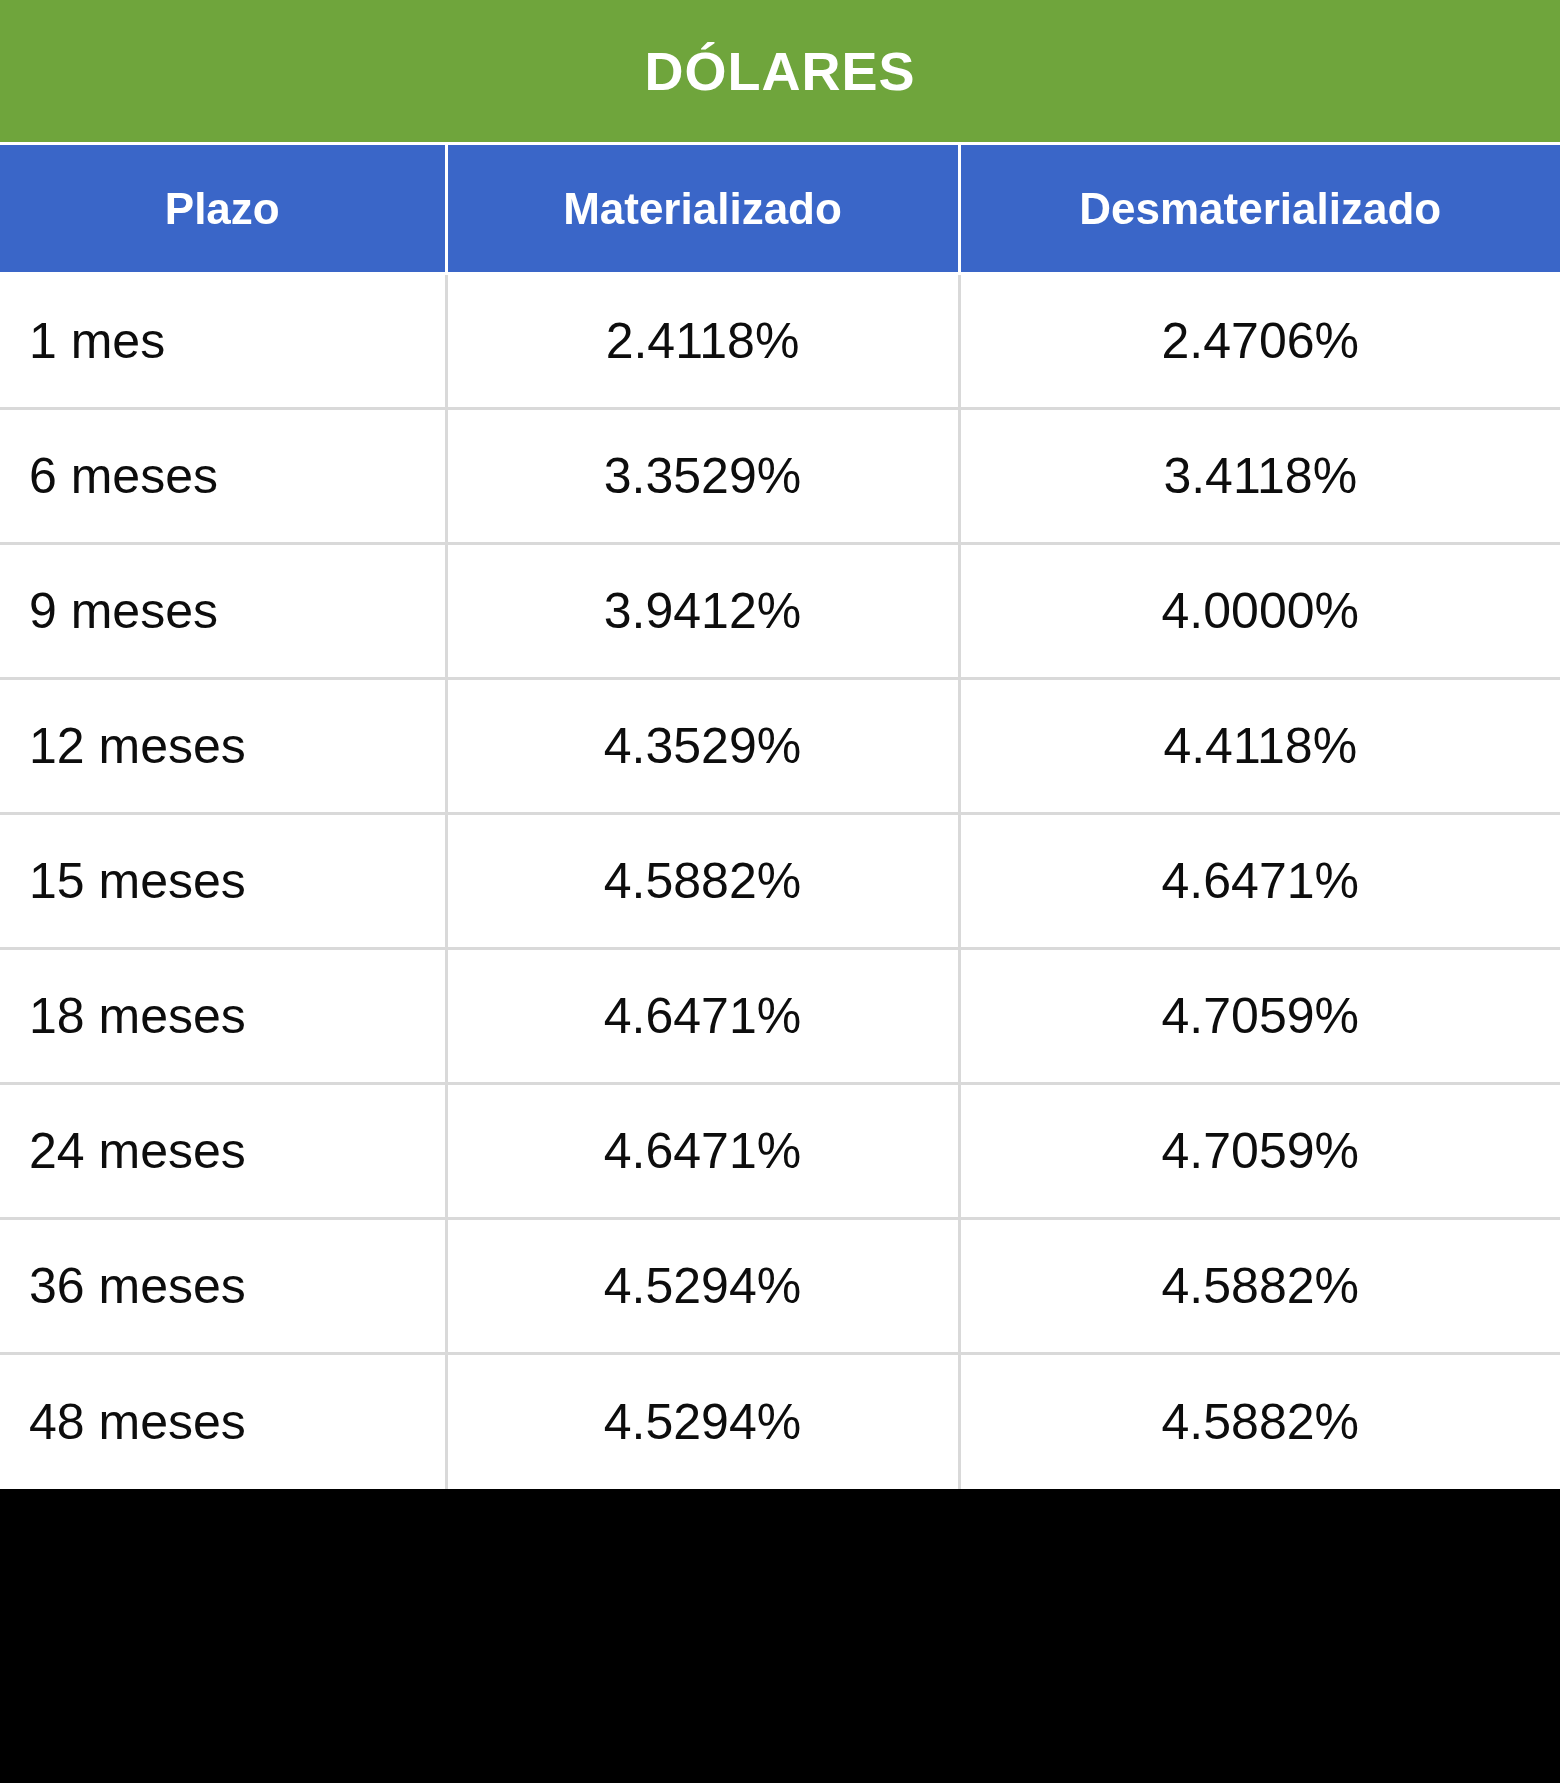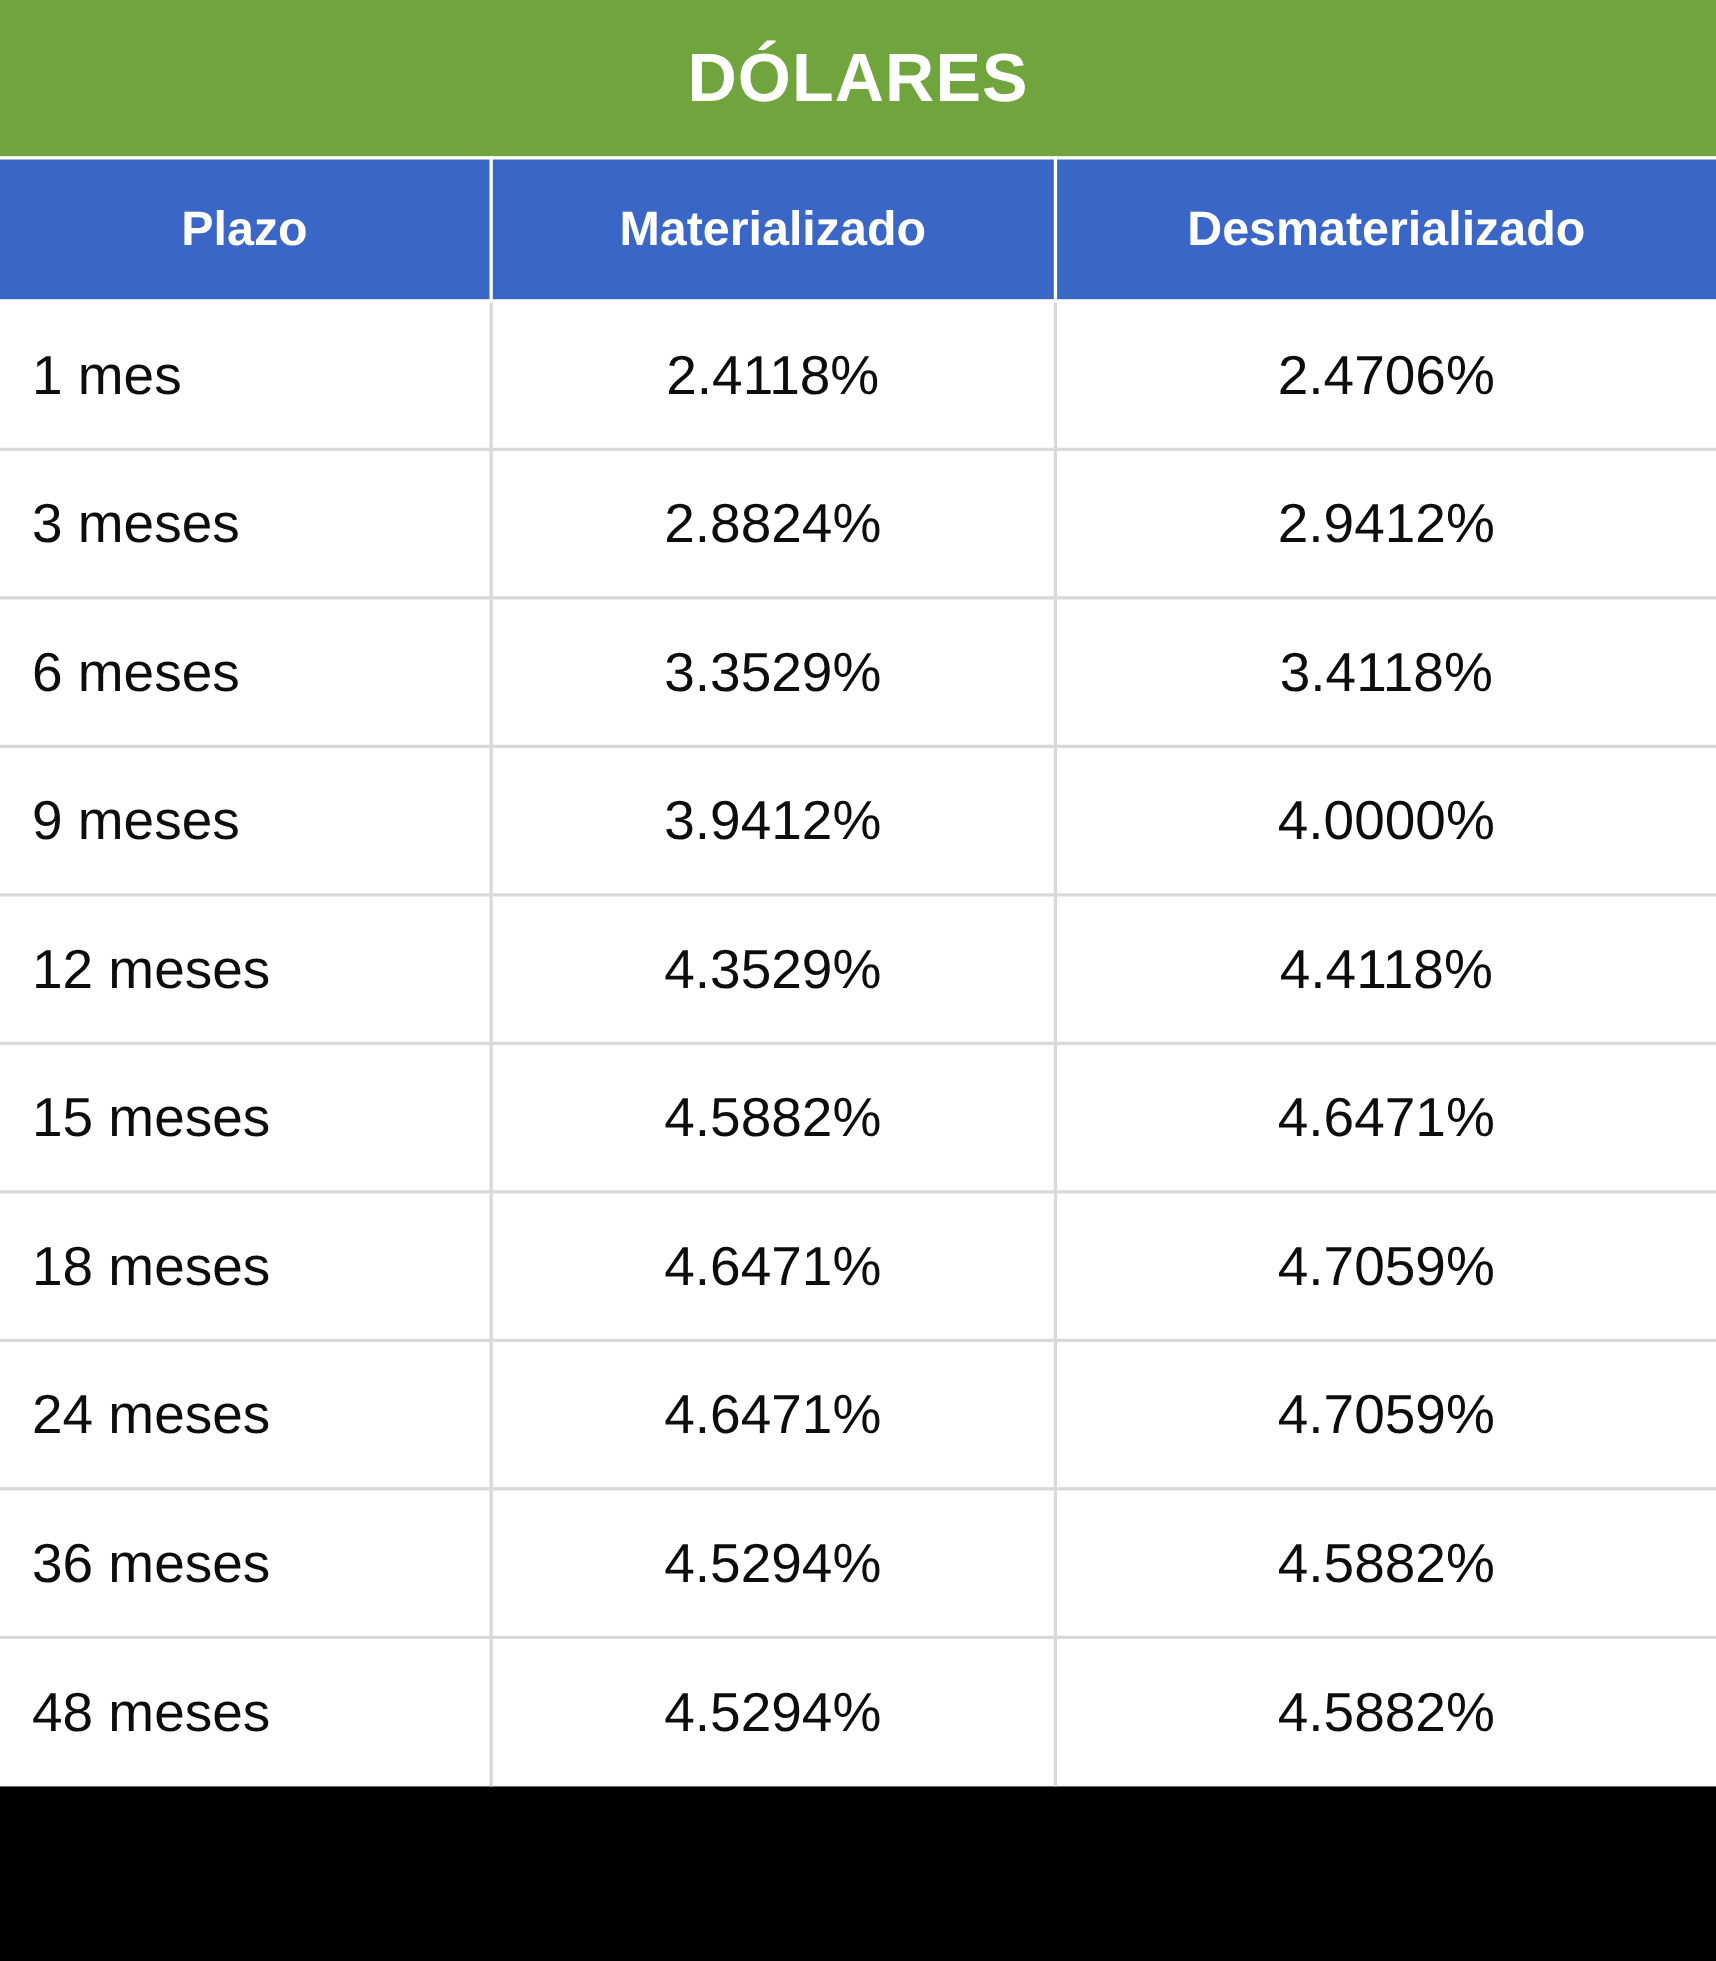--- a/index.html
+++ b/index.html
@@ -24,21 +24,21 @@
     border-collapse: collapse;
     table-layout: fixed;
   }
   .rate-table col.c-plazo { width: 446px; }
   .rate-table col.c-mat   { width: 513px; }
   .rate-table col.c-des   { width: 601px; }
 
   .title-cell {
     background: #6FA53C;
     color: #FFFFFF;
-    font-size: 62px;
+    font-size: 54px;
     font-weight: bold;
     text-align: center;
     height: 140px;
     letter-spacing: 1px;
     border: none;
   }
   thead.sub th {
     background: #3A66C8;
     color: #FFFFFF;
     font-size: 44px;
@@ -100,25 +100,20 @@
         <th>Desmaterializado</th>
       </tr>
     </thead>
     <tbody>
       <tr>
         <td class="plazo">1 mes</td>
         <td class="value">2.4118%</td>
         <td class="value last">2.4706%</td>
       </tr>
       <tr>
-        <td class="plazo">3 meses</td>
-        <td class="value">2.8824%</td>
-        <td class="value last">2.9412%</td>
-      </tr>
-      <tr>
         <td class="plazo">6 meses</td>
         <td class="value">3.3529%</td>
         <td class="value last">3.4118%</td>
       </tr>
       <tr>
         <td class="plazo">9 meses</td>
         <td class="value">3.9412%</td>
         <td class="value last">4.0000%</td>
       </tr>
       <tr>

